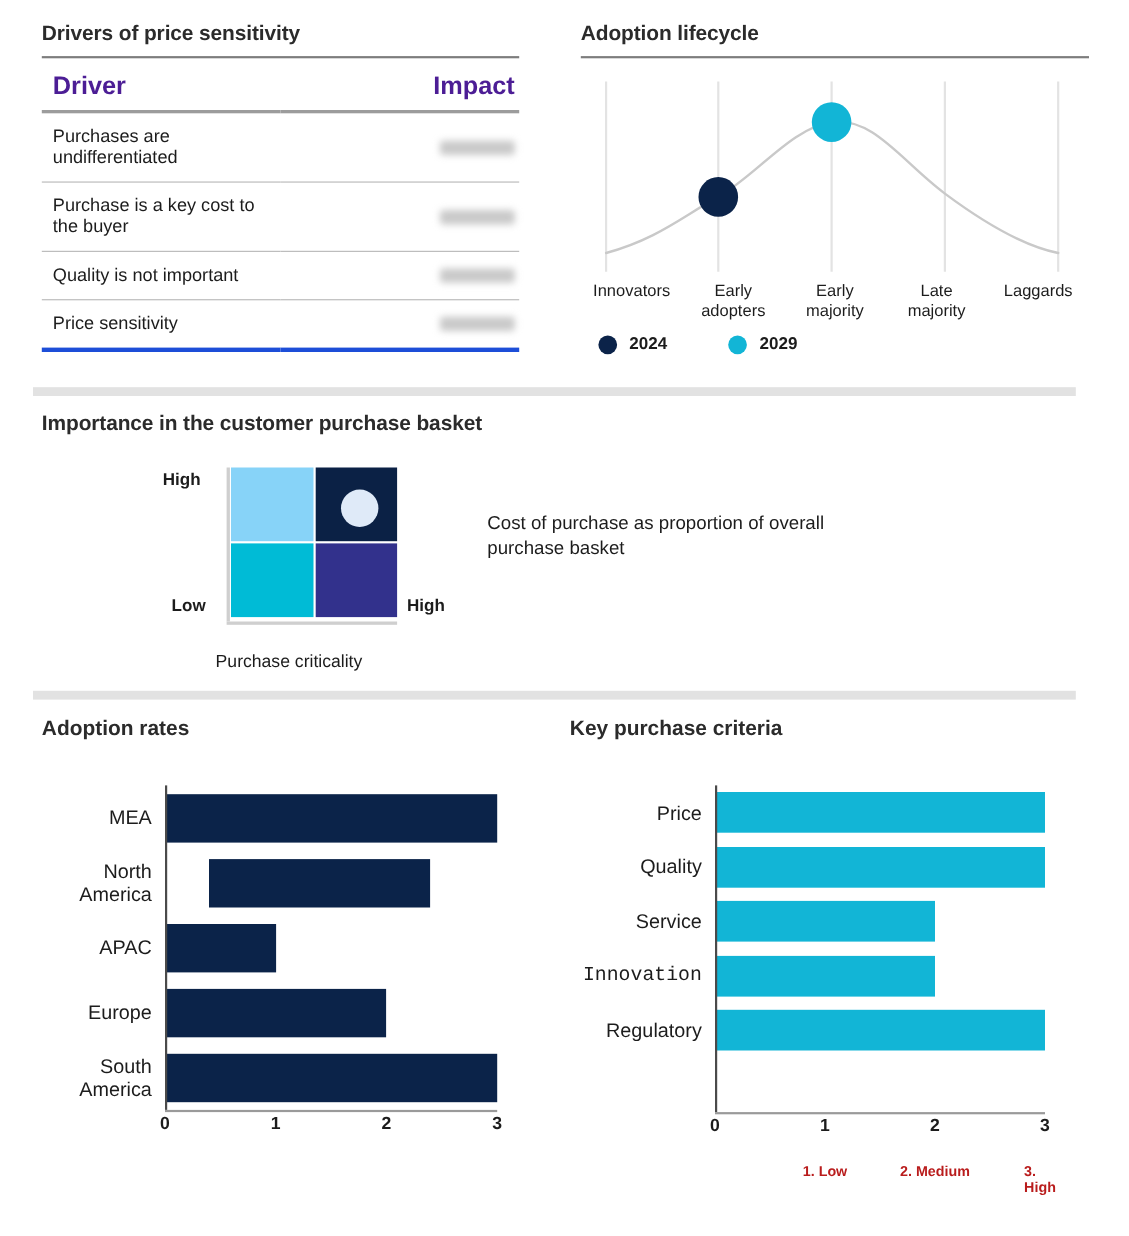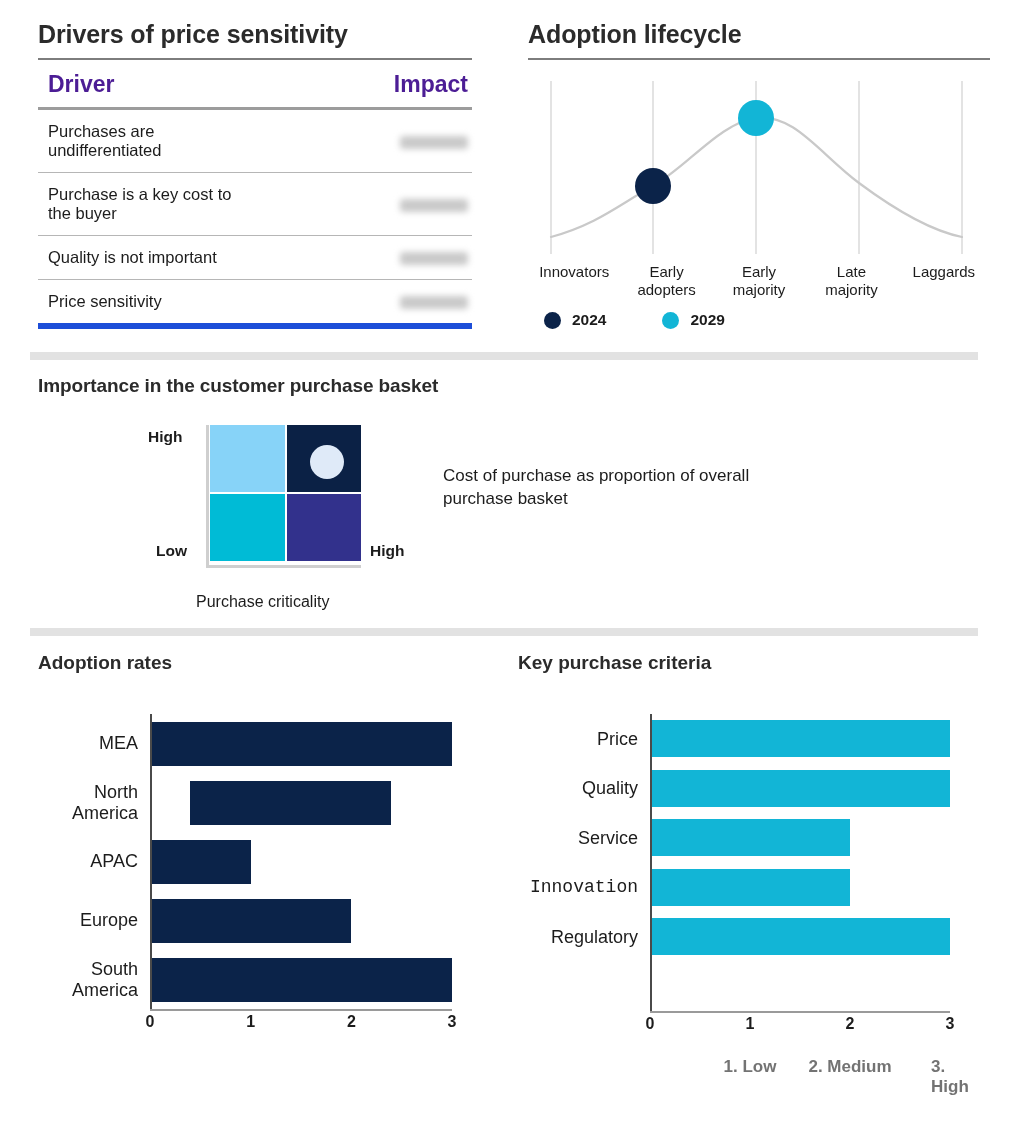--- a/index.html
+++ b/index.html
@@ -8,21 +8,21 @@
     background:#ffffff;
     font-family:"Liberation Sans", sans-serif;
     color:#222222;
     position:relative;
     overflow:hidden;
   }
   .page{position:relative;width:1026px;height:1124px;}
 
   
   .panel-title{
-    font-size:25px;font-weight:bold;color:#2b2b2b;
+    font-size:19px;font-weight:bold;color:#2b2b2b;
     letter-spacing:-0.1px;
   }
   .title-rule{
     height:2px;background:#8a8a8a;margin-top:9px;
   }
   .band{
     position:absolute;left:30px;width:948px;height:8px;background:#e2e2e2;
   }
 
   
@@ -33,21 +33,21 @@
     font-size:23px;font-weight:bold;color:#4c1d95;
     text-align:left;padding:11px 0 9px 10px;
     border-bottom:3px solid #9c9c9c;
   }
   table.dt th.impact{text-align:right;padding-right:4px;}
   table.dt td{
     font-size:16.5px;color:#1c1c1c;padding:12px 0 12px 10px;
     border-bottom:1.5px solid #b6b6b6;font-weight:normal;
   }
   table.dt td.impact{text-align:right;padding-right:4px;}
-  table.dt tr:last-child td{border-bottom:6px solid #1d4ed8;}
+  table.dt tr:last-child td{border-bottom:4px solid #1d4ed8;}
   .redact{
     display:inline-block;width:68px;height:13px;border-radius:3px;
     background:#c9c9c9;
     filter:blur(3.2px);
     vertical-align:middle;
   }
 
   
   #lifecycle{position:absolute;left:528px;top:20px;width:462px;}
   #lifecycle .title-rule{background:#7d7d7d;}
@@ -106,21 +106,21 @@
   .bar{height:100%;}
   .bc-axisline{position:absolute;top:0;width:2px;background:#4a4a4a;}
   .bc-baseline{position:absolute;height:2px;background:#9a9a9a;}
   .bc-ticks{position:relative;height:26px;}
   .bc-ticks span{
     position:absolute;font-size:16px;font-weight:bold;color:#1c1c1c;
     transform:translateX(-50%);top:4px;
   }
   .bc-foot{position:relative;height:24px;margin-top:20px;}
   .bc-foot span{
-    position:absolute;font-size:17px;font-weight:bold;color:#737373;
+    position:absolute;font-size:13px;font-weight:bold;color:#b91c1c;
     transform:translateX(-50%);
   }
 </style>
 </head>
 <body>
 
 <div class="page">
 
   <div id="drivers">
     <div class="panel-title">Drivers of price sensitivity</div>

